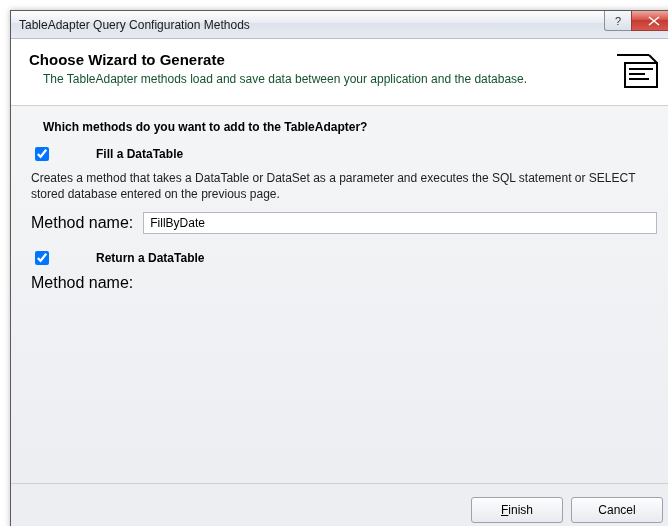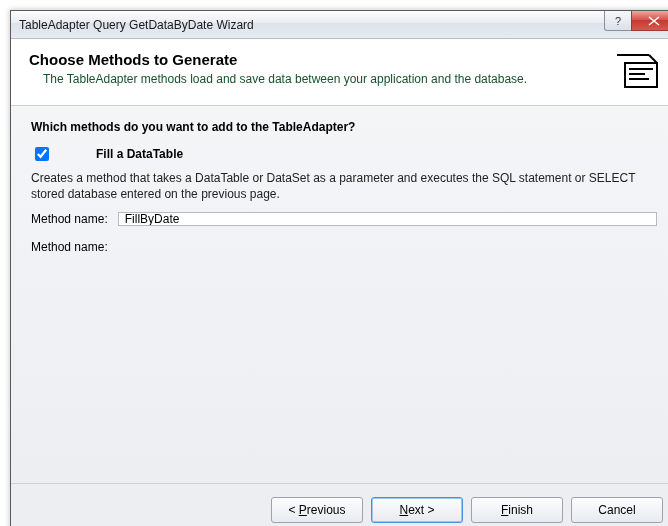--- a/index.html
+++ b/index.html
@@ -57,29 +57,29 @@
   .header-text { flex: 1; }
   .header-title { font-size: 15px; font-weight: bold; margin: 2px 0 4px 0; }
   .header-subtitle { font-size: 12px; color: #14532d; margin-left: 14px; }
   .header-icon { width: 48px; height: 40px; margin-top: 2px; }
   .body {
     flex: 1;
     background: linear-gradient(#f4f5f7, #eceef1);
     padding: 14px 20px;
     overflow: auto;
   }
-  .prompt { font-weight: bold; font-size: 12px; margin-bottom: 10px; }
+  .prompt { font-weight: bold; font-size: 12px; margin-bottom: 10px; margin-left: 12px; }
   .opt-row { display: flex; align-items: center; gap: 6px; margin: 4px 0 6px 0; }
   .opt-row input[type=checkbox] { width: 14px; height: 14px; }
   .opt-label { font-weight: bold; font-size: 12px; padding-left: 38px; }
   .opt-desc { font-size: 12px; color: #222; margin: 2px 0 10px 0; line-height: 1.35; }
   .field-row { display: flex; align-items: center; gap: 10px; margin-bottom: 14px; }
-  .field-label { font-size: 12px; white-space: nowrap; }
+  .field-label { font-size: 16px; white-space: nowrap; }
   .field-input {
-    flex: 1; height: 14px;
+    flex: 1; height: 22px;
     border: 1px solid #b5b9c2;
     background: #fff;
     padding: 0 6px;
     font-family: inherit; font-size: 12px;
   }
   .footer {
     height: 52px;
     border-top: 1px solid #d0d0d0;
     background: #eceef1;
     display: flex; align-items: center; justify-content: flex-end;
@@ -98,36 +98,36 @@
     border-color: #4a90d9;
     box-shadow: 0 0 0 1px #9ec9ef inset;
   }
   .underline-char { text-decoration: underline; }
 </style>
 </head>
 <body>
 
 <div class="window">
   <div class="titlebar">
-    <span class="titlebar-title">TableAdapter Query GetDataByDate Wizard</span>
+    <span class="titlebar-title">TableAdapter Query Configuration Methods</span>
     <div class="titlebar-controls">
       <div class="tb-btn help">
         <span>?</span>
       </div>
       <div class="tb-btn close">
         <svg viewBox="0 0 12 10">
           <path d="M1 1 L11 9 M11 1 L1 9" stroke="#fff" stroke-width="1.6" fill="none"></path>
         </svg>
       </div>
     </div>
   </div>
 
   <div class="header">
     <div class="header-text">
-      <div class="header-title">Choose Methods to Generate</div>
+      <div class="header-title">Choose Wizard to Generate</div>
       <div class="header-subtitle">The TableAdapter methods load and save data between your application and the database.</div>
     </div>
     <svg class="header-icon" viewBox="0 0 48 40">
       <path d="M6 4 L38 4" stroke="#000" stroke-width="2"></path>
       <path d="M38 4 L46 12" stroke="#000" stroke-width="2"></path>
       <rect x="14" y="12" width="32" height="24" fill="#fff" stroke="#000" stroke-width="2"></rect>
       <line x1="18" y1="18" x2="42" y2="18" stroke="#000" stroke-width="2"></line>
       <line x1="18" y1="23" x2="34" y2="23" stroke="#000" stroke-width="2"></line>
       <line x1="18" y1="28" x2="38" y2="28" stroke="#000" stroke-width="2"></line>
     </svg>
@@ -139,24 +139,26 @@
     <div class="opt-row">
       <input type="checkbox" checked="" style="">
       <span class="opt-label">Fill a DataTable</span>
     </div>
     <div class="opt-desc">Creates a method that takes a DataTable or DataSet as a parameter and executes the SQL statement or SELECT stored database entered on the previous page.</div>
     <div class="field-row">
       <span class="field-label">Method name:</span>
       <input class="field-input" type="text" value="FillByDate" style="">
     </div>
 
+    <div class="opt-row">
+      <input type="checkbox" checked="" style="">
+      <span class="opt-label">Return a DataTable</span>
+    </div>
     <div class="field-row">
       <span class="field-label">Method name:</span>
     </div>
   </div>
 
   <div class="footer">
-    <button class="btn">&lt; <span class="underline-char">P</span>revious</button>
-    <button class="btn default"><span class="underline-char">N</span>ext &gt;</button>
     <button class="btn"><span class="underline-char">F</span>inish</button>
     <button class="btn">Cancel</button>
   </div>
 </div>
 
 </body></html>

